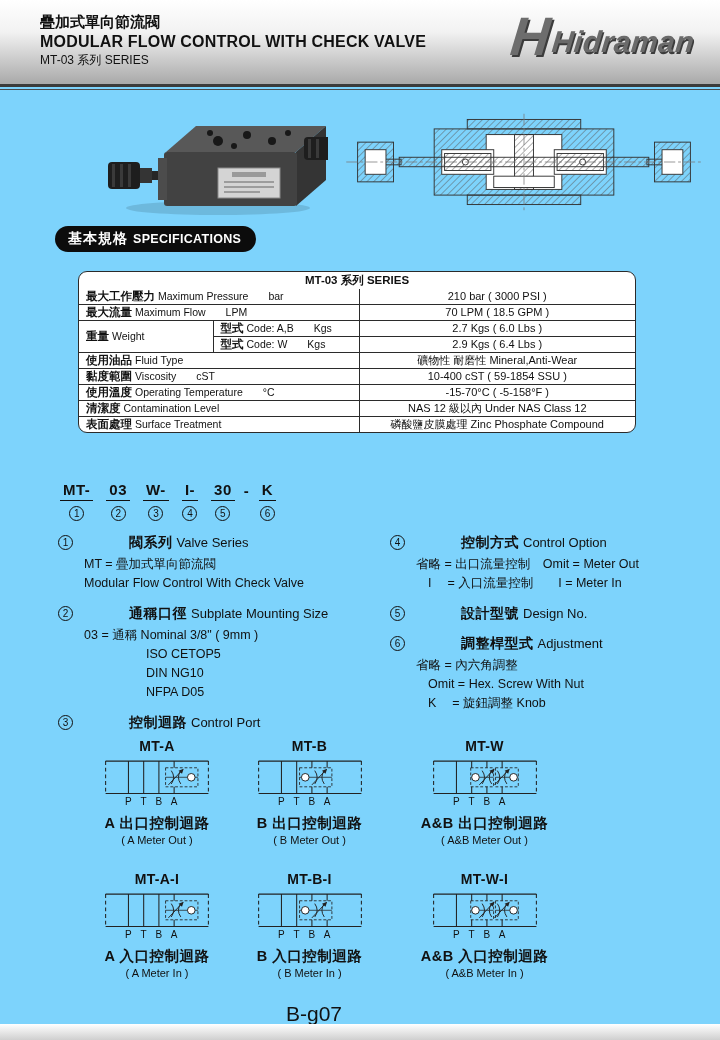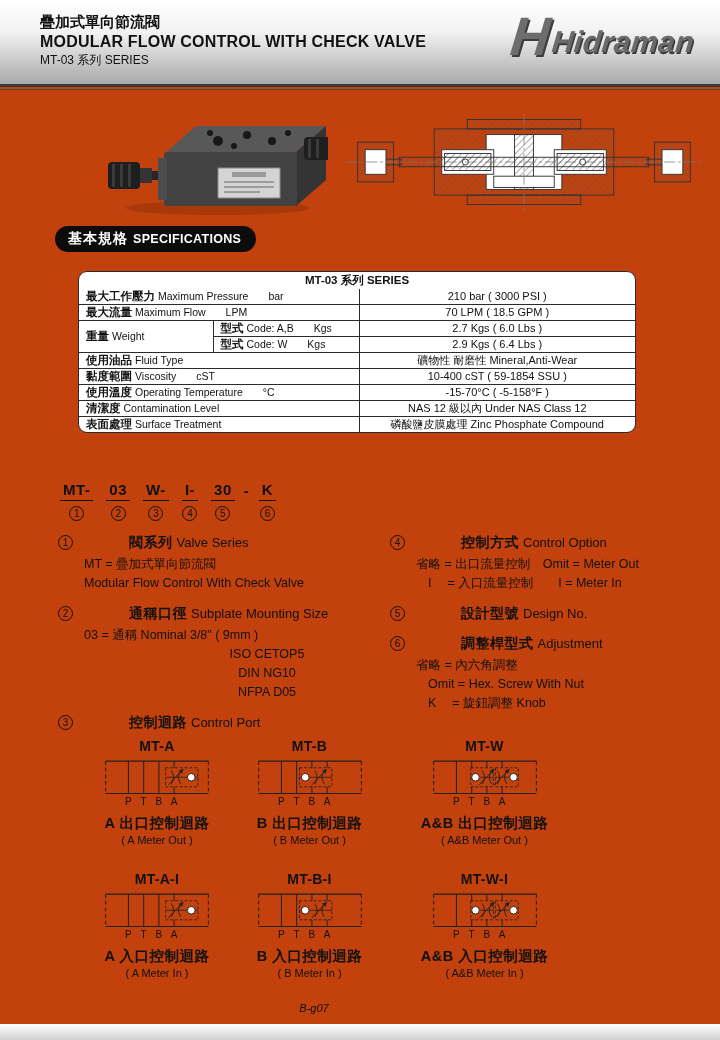--- a/index.html
+++ b/index.html
@@ -1,17 +1,17 @@
 <!DOCTYPE html>
 <html><head>
 <meta charset="utf-8">
 <style>
   html,body{margin:0;padding:0;}
   body{width:720px;height:1040px;background:#fff;font-family:"Liberation Sans","DejaVu Sans",sans-serif;color:#111;}
-  .page{position:relative;width:720px;height:1040px;overflow:hidden;background:#c2410c;}
+  .page{position:relative;width:720px;height:1040px;overflow:hidden;background:#7dd3fc;}
 
   
   .header{position:absolute;left:0;top:0;width:720px;height:84px;
           background:linear-gradient(180deg,#ffffff 0%,#f2f2f2 38%,#a9a9a9 100%);}
   .rule-thick{position:absolute;left:0;top:84px;width:720px;height:3px;background:#3b3b3b;}
   .rule-thin{position:absolute;left:0;top:89px;width:720px;height:1px;background:#4a4a4a;}
   .titles{position:absolute;left:40px;top:13px;line-height:1.25;}
   .t-zh{font-size:15px;font-weight:bold;}
   .t-en{font-size:16px;font-weight:bold;letter-spacing:.2px;}
   .t-series{font-size:12px;margin-top:1px;}
@@ -65,32 +65,32 @@
   .items-left{position:absolute;left:58px;top:534px;width:330px;}
   .items-right{position:absolute;left:390px;top:534px;width:324px;}
   .item{margin-bottom:12px;}
   .item-head{display:flex;align-items:baseline;margin-bottom:3px;}
   .item-head .circ{flex:0 0 15px;margin-right:8px;position:relative;top:-1px;}
   .izh{font-size:14px;font-weight:bold;letter-spacing:.5px;padding-left:48px;}
   .ien{font-size:13px;margin-left:4px;}
   .line{font-size:12.5px;line-height:19px;}
   .ind0{padding-left:26px;}
   .ind1{padding-left:38px;}
-  .ind2{padding-left:88px;text-align:center;}
+  .ind2{padding-left:88px;}
 
   
   .diag-grid{position:absolute;left:82px;top:738px;width:520px;display:grid;
              grid-template-columns:150px 155px 195px;row-gap:25px;}
   .diag{text-align:center;}
   .diag-title{font-weight:bold;font-size:14px;letter-spacing:.3px;margin-bottom:3px;}
   .diag-cap{font-weight:bold;font-size:14.5px;letter-spacing:.5px;margin-top:1px;}
   .diag-sub{font-size:11px;margin-top:1px;}
 
   
-  .footer{position:absolute;left:0;top:1002px;width:628px;text-align:center;font-size:11px;font-style:italic;}
+  .footer{position:absolute;left:0;top:1002px;width:628px;text-align:center;font-size:21px;}
   .bottom-fade{position:absolute;left:0;top:1024px;width:720px;height:16px;
                background:linear-gradient(180deg,#ffffff 0%,#cfcfcf 100%);}
 </style>
 </head>
 <body>
 
 <div class="page">
 
   <div class="header">
     <div class="titles">

